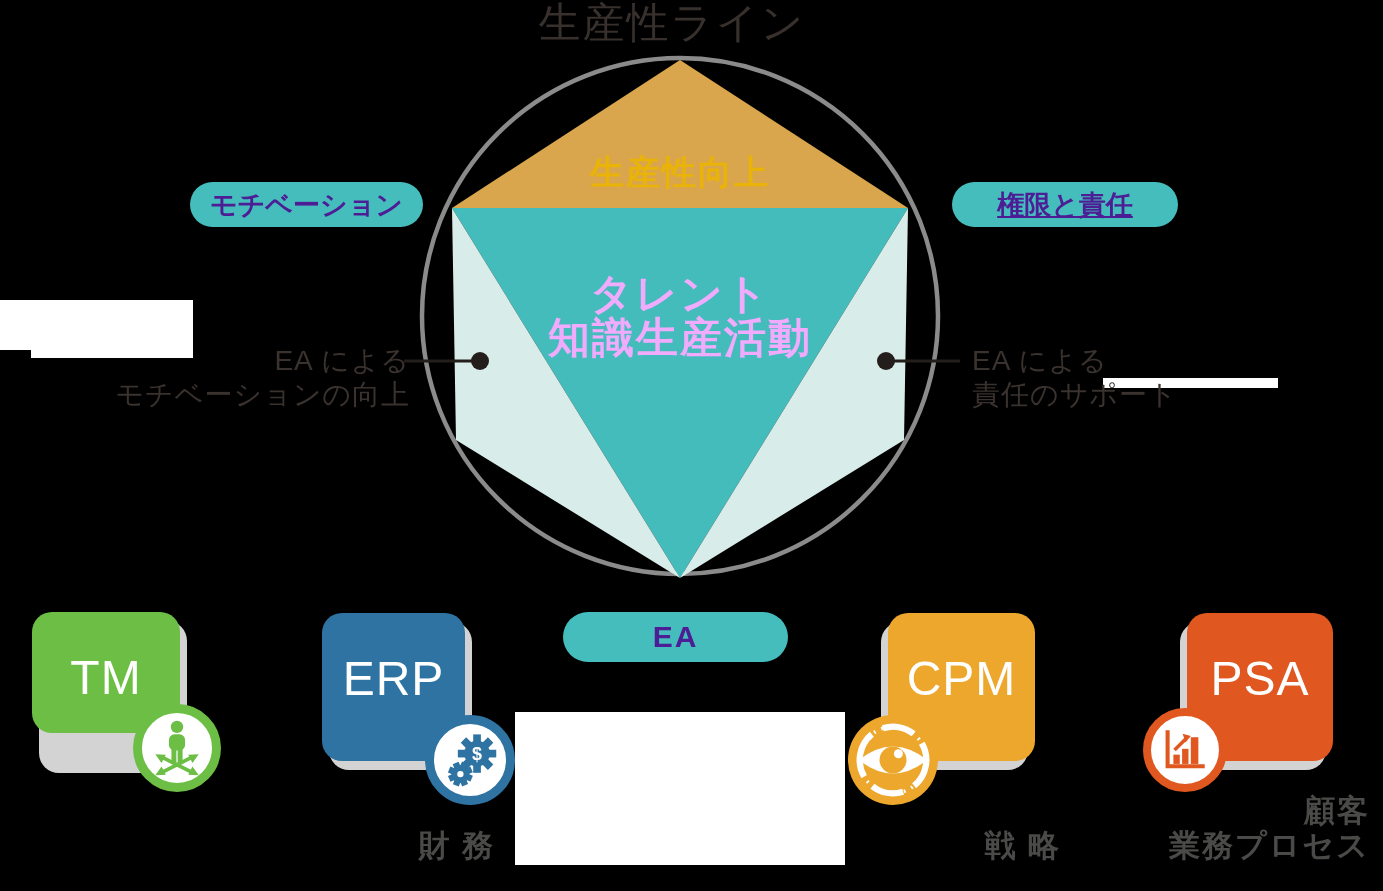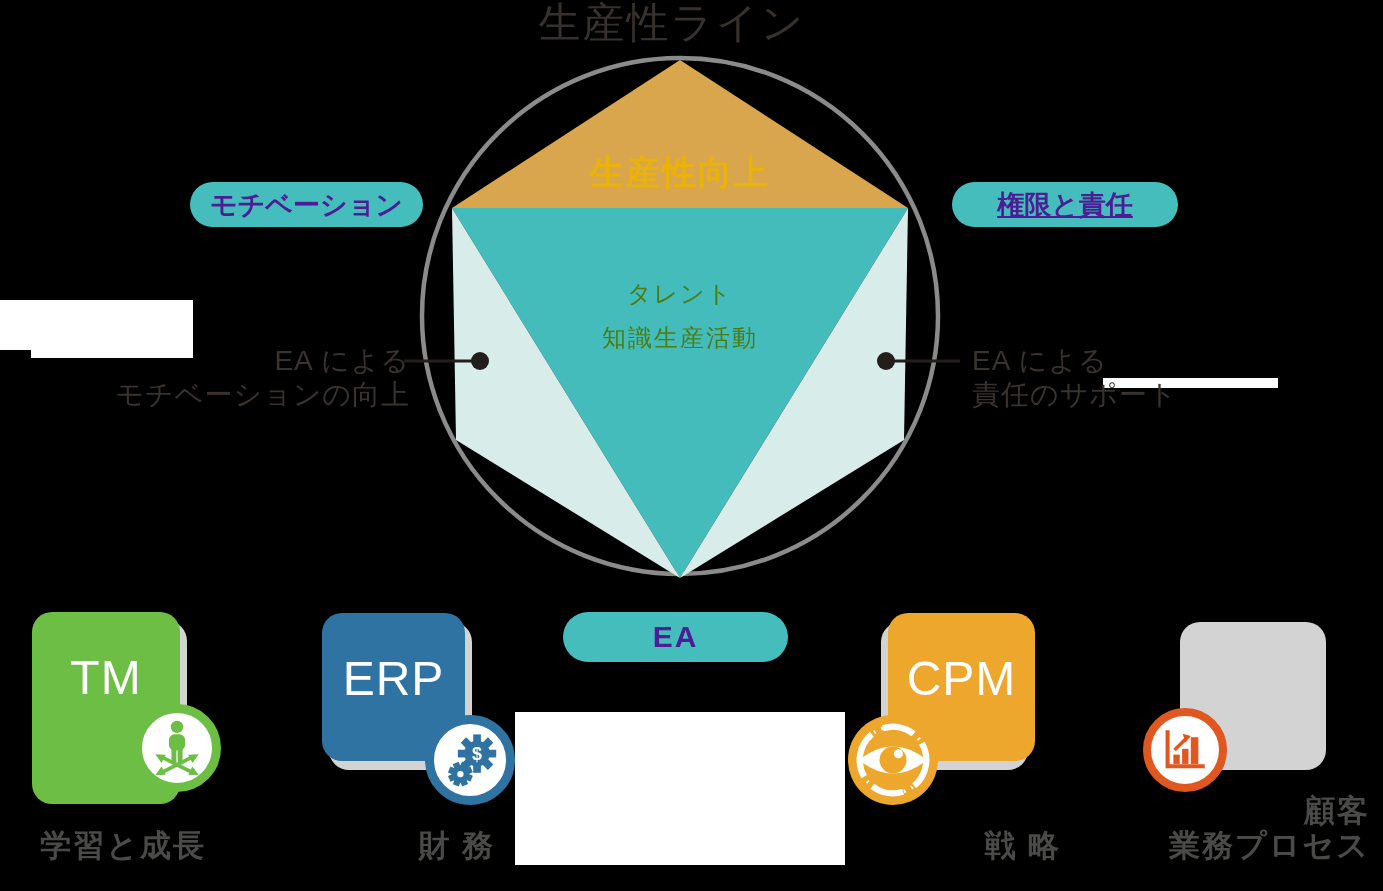--- a/index.html
+++ b/index.html
@@ -23,36 +23,36 @@
   .pill-left {left:190px;top:182px;width:233px;height:45px;font-size:27px;}
   .pill-right{left:952px;top:182px;width:226px;height:45px;font-size:27px;text-decoration:underline;}
   .pill-ea   {left:563px;top:612px;width:225px;height:50px;font-size:30px;letter-spacing:2px;}
   
   .gem-top-label{
     position:absolute;left:530px;top:150px;width:300px;text-align:center;
     color:#eab308;font-size:34px;font-weight:bold;letter-spacing:2px;white-space:nowrap;
   }
   .gem-center-label{
     position:absolute;left:520px;top:272px;width:320px;text-align:center;
-    color:#4d7c0f;font-size:24px;font-weight:normal;line-height:44px;letter-spacing:2px;
+    color:#f0abfc;font-size:42px;font-weight:bold;line-height:44px;letter-spacing:2px;
   }
   
   .note{
     position:absolute;top:344px;font-size:28px;line-height:34px;color:#3a322e;
     letter-spacing:1px;white-space:nowrap;
   }
   .note-left{left:60px;width:350px;text-align:right;}
   .note-right{left:972px;width:360px;text-align:left;}
   
   .card-shadow{position:absolute;border-radius:20px;background:#d3d3d3;}
   .card{
     position:absolute;border-radius:20px;color:#ffffff;text-align:center;
     font-size:48px;font-weight:500;letter-spacing:1px;box-sizing:border-box;padding-top:38px;
   }
-  .card-tm {left:32px; top:612px;width:148px;height:192px;background:#6cbe45;}
+  .card-tm {left:32px; top:612px;width:148px;height:121px;background:#6cbe45;}
   .card-erp{left:322px;top:613px;width:143px;height:148px;background:#2e73a1;}
   .card-cpm{left:888px;top:613px;width:147px;height:148px;background:#eca72c;}
   .card-psa{left:1187px;top:613px;width:146px;height:148px;background:#e0571f;}
   .sh-tm {left:39px; top:621px;width:148px;height:152px;}
   .sh-erp{left:329px;top:622px;width:143px;height:148px;}
   .sh-cpm{left:881px;top:622px;width:147px;height:148px;}
   .sh-psa{left:1180px;top:622px;width:146px;height:148px;}
   
   .badge{
     position:absolute;border-radius:50%;box-sizing:border-box;
@@ -135,21 +135,20 @@
       <g stroke="#6cbe45" stroke-width="6">
         <line x1="28" y1="66" x2="72" y2="88"></line>
         <line x1="72" y1="66" x2="28" y2="88"></line>
       </g>
       <polygon points="15,60 32,61 25,74" fill="#6cbe45"></polygon>
       <polygon points="85,60 68,61 75,74" fill="#6cbe45"></polygon>
       <polygon points="15,94 32,93 25,80" fill="#6cbe45"></polygon>
       <polygon points="85,94 68,93 75,80" fill="#6cbe45"></polygon>
     </svg>
   </div>
-  <div class="card-label label-tm layer2">学習と成長</div>
 
   <div class="card-shadow sh-erp layer1"></div>
   <div class="card card-erp layer2">
     <span>ERP</span>
   </div>
   <div class="badge badge-erp layer3">
     <svg width="64" height="64" viewBox="0 0 100 100">
       <g fill="#2e73a1">
         <g>
           <rect x="55" y="10" width="12" height="12" transform="rotate(0 61 40)"></rect>
@@ -191,20 +190,23 @@
       <circle cx="50" cy="50" r="37" fill="none" stroke="#ffffff" stroke-width="7" stroke-dasharray="52 14 36 14" transform="rotate(-30 50 50)"></circle>
       <circle cx="50" cy="50" r="37" fill="none" stroke="#ffffff" stroke-width="4" stroke-dasharray="2 7" transform="rotate(40 50 50)"></circle>
       <path d="M12,50 Q50,20 88,50 Q50,80 12,50 Z" fill="#ffffff"></path>
       <circle cx="50" cy="50" r="15" fill="#eca72c"></circle>
       <circle cx="56" cy="43" r="5" fill="#ffffff"></circle>
     </svg>
   </div>
   <div class="card-label label-cpm layer2">戦 略</div>
 
   <div class="card-shadow sh-psa layer1"></div>
+  <div class="card card-psa layer2">
+    <span>PSA</span>
+  </div>
   <div class="badge badge-psa layer3">
     <svg width="58" height="58" viewBox="0 0 100 100">
       <path d="M20,16 V78 H84" fill="none" stroke="#e0571f" stroke-width="7"></path>
       <rect x="30" y="58" width="11" height="16" fill="#e0571f"></rect>
       <rect x="45" y="48" width="11" height="26" fill="#e0571f"></rect>
       <rect x="60" y="28" width="13" height="46" fill="#e0571f"></rect>
       <line x1="32" y1="50" x2="52" y2="30" stroke="#e0571f" stroke-width="6"></line>
       <polygon points="46,22 60,26 51,37" fill="#e0571f"></polygon>
     </svg>
   </div>

